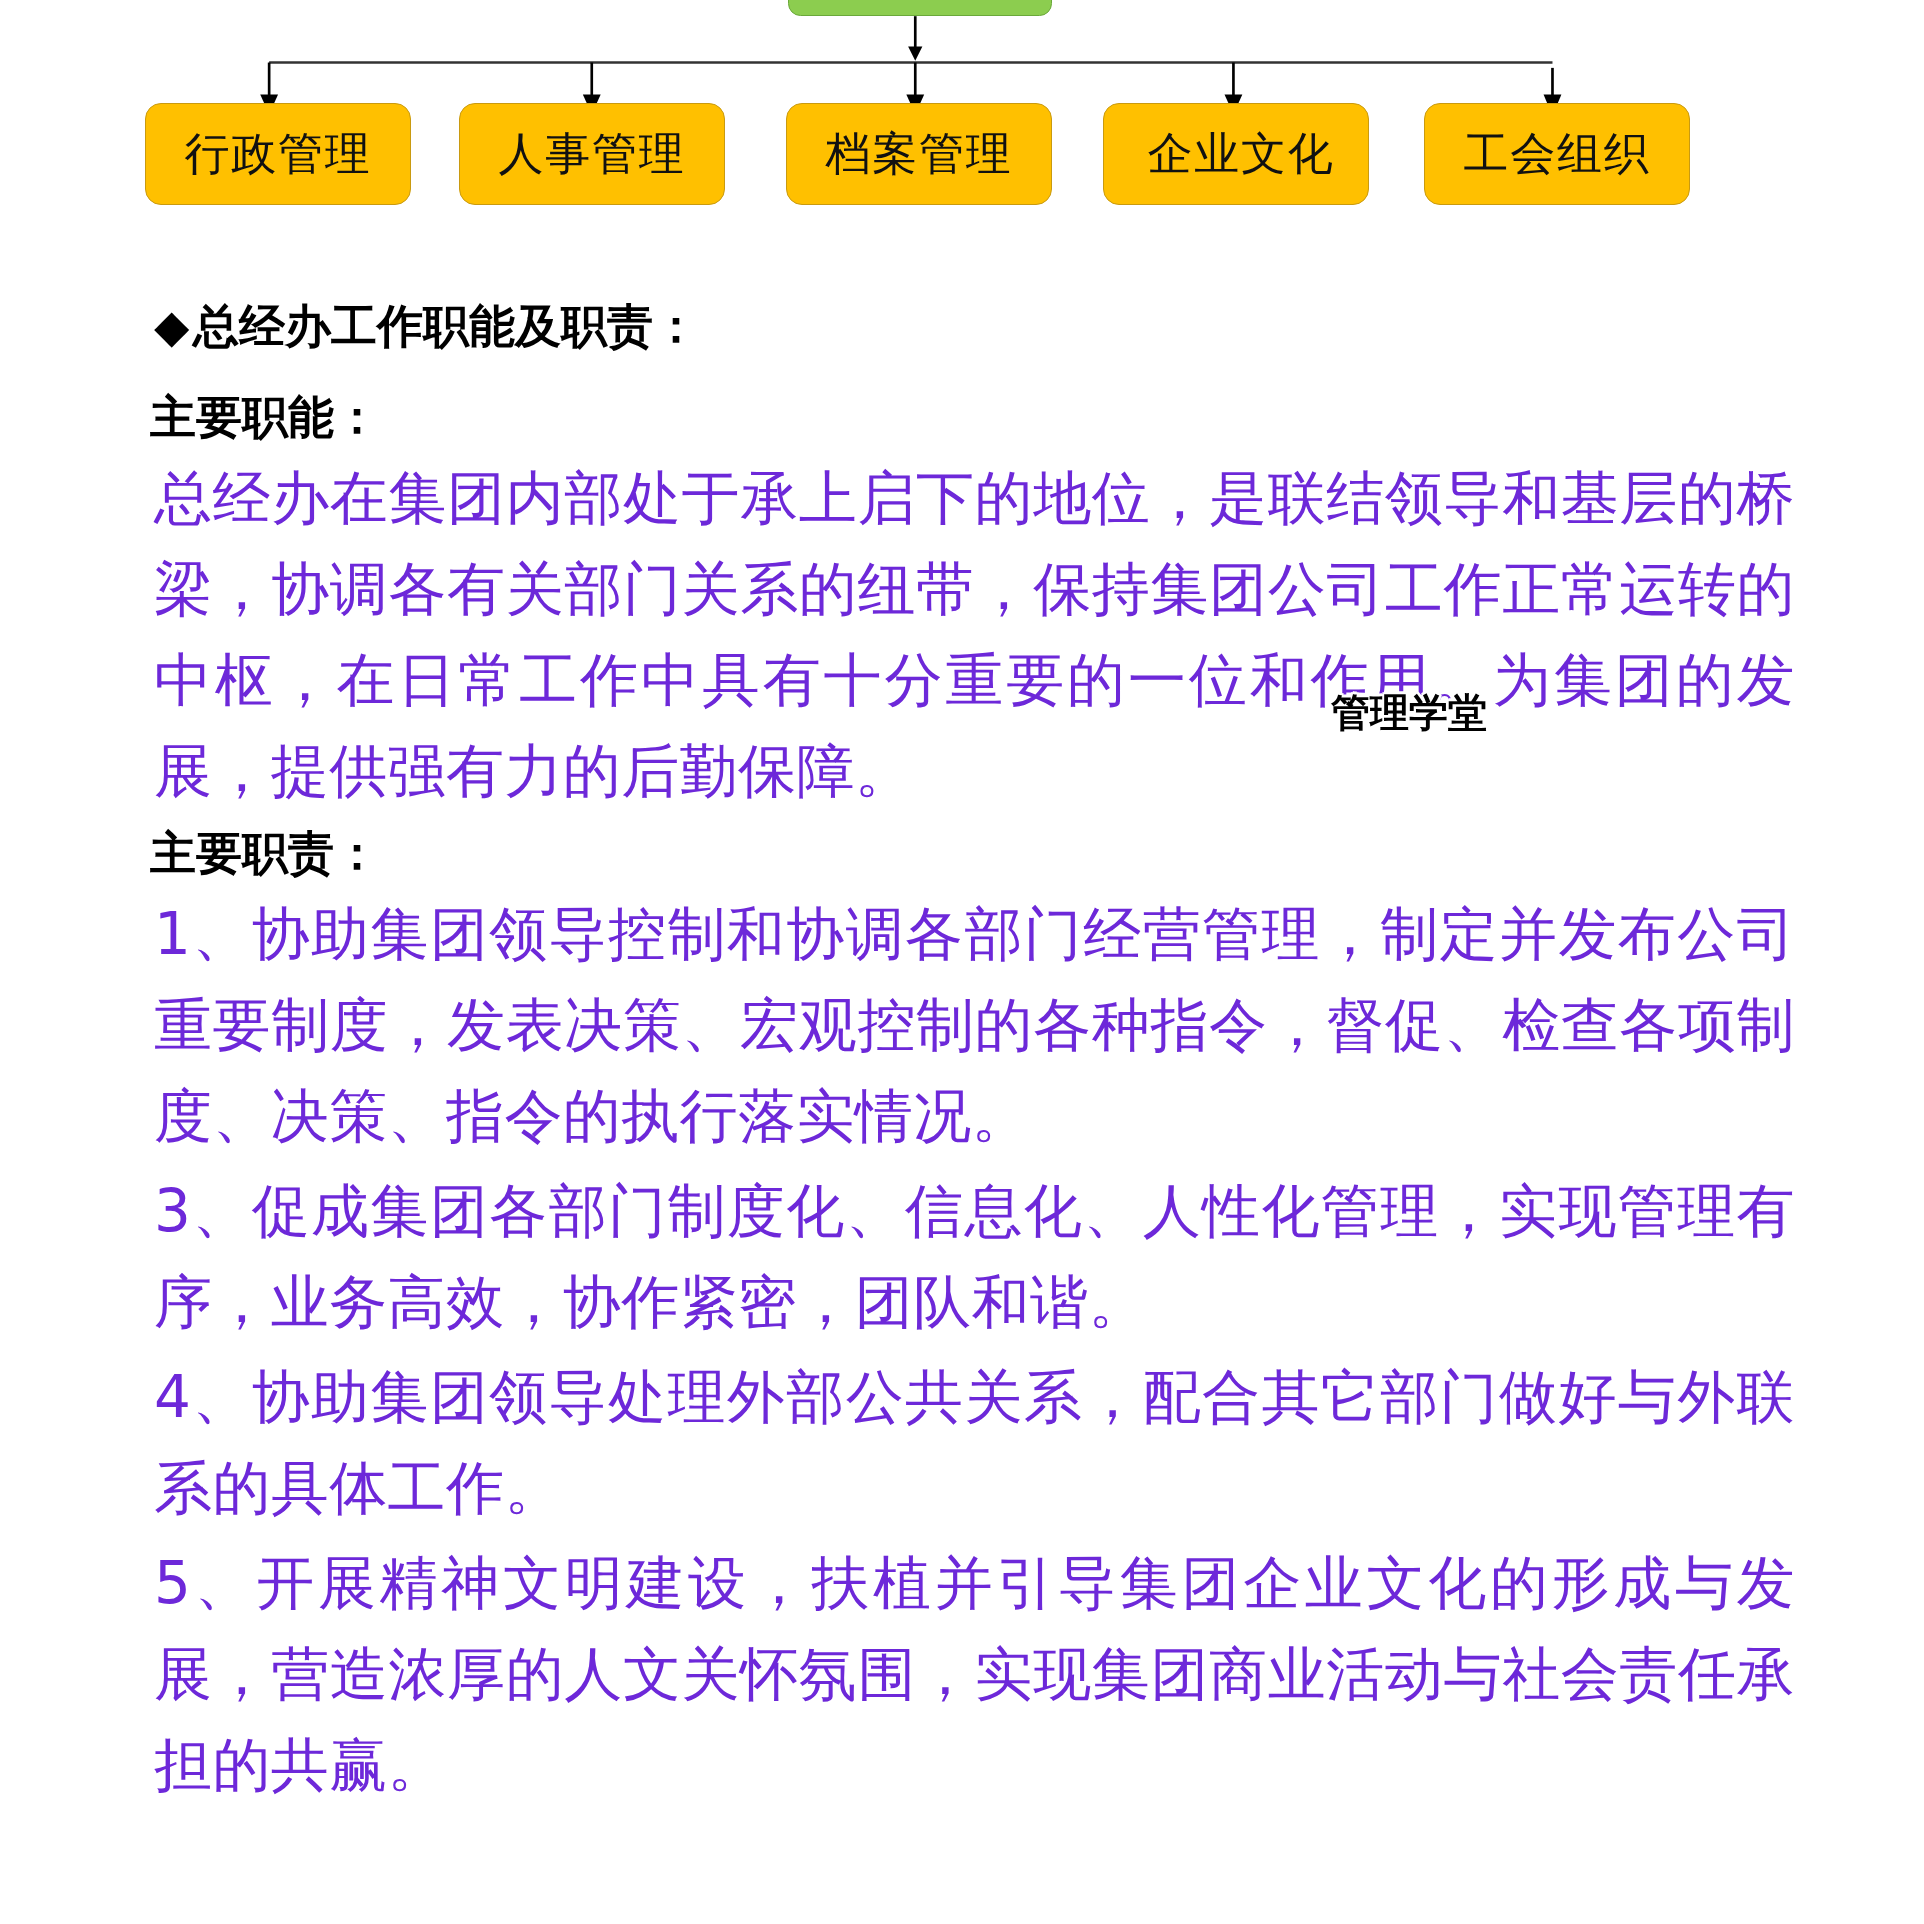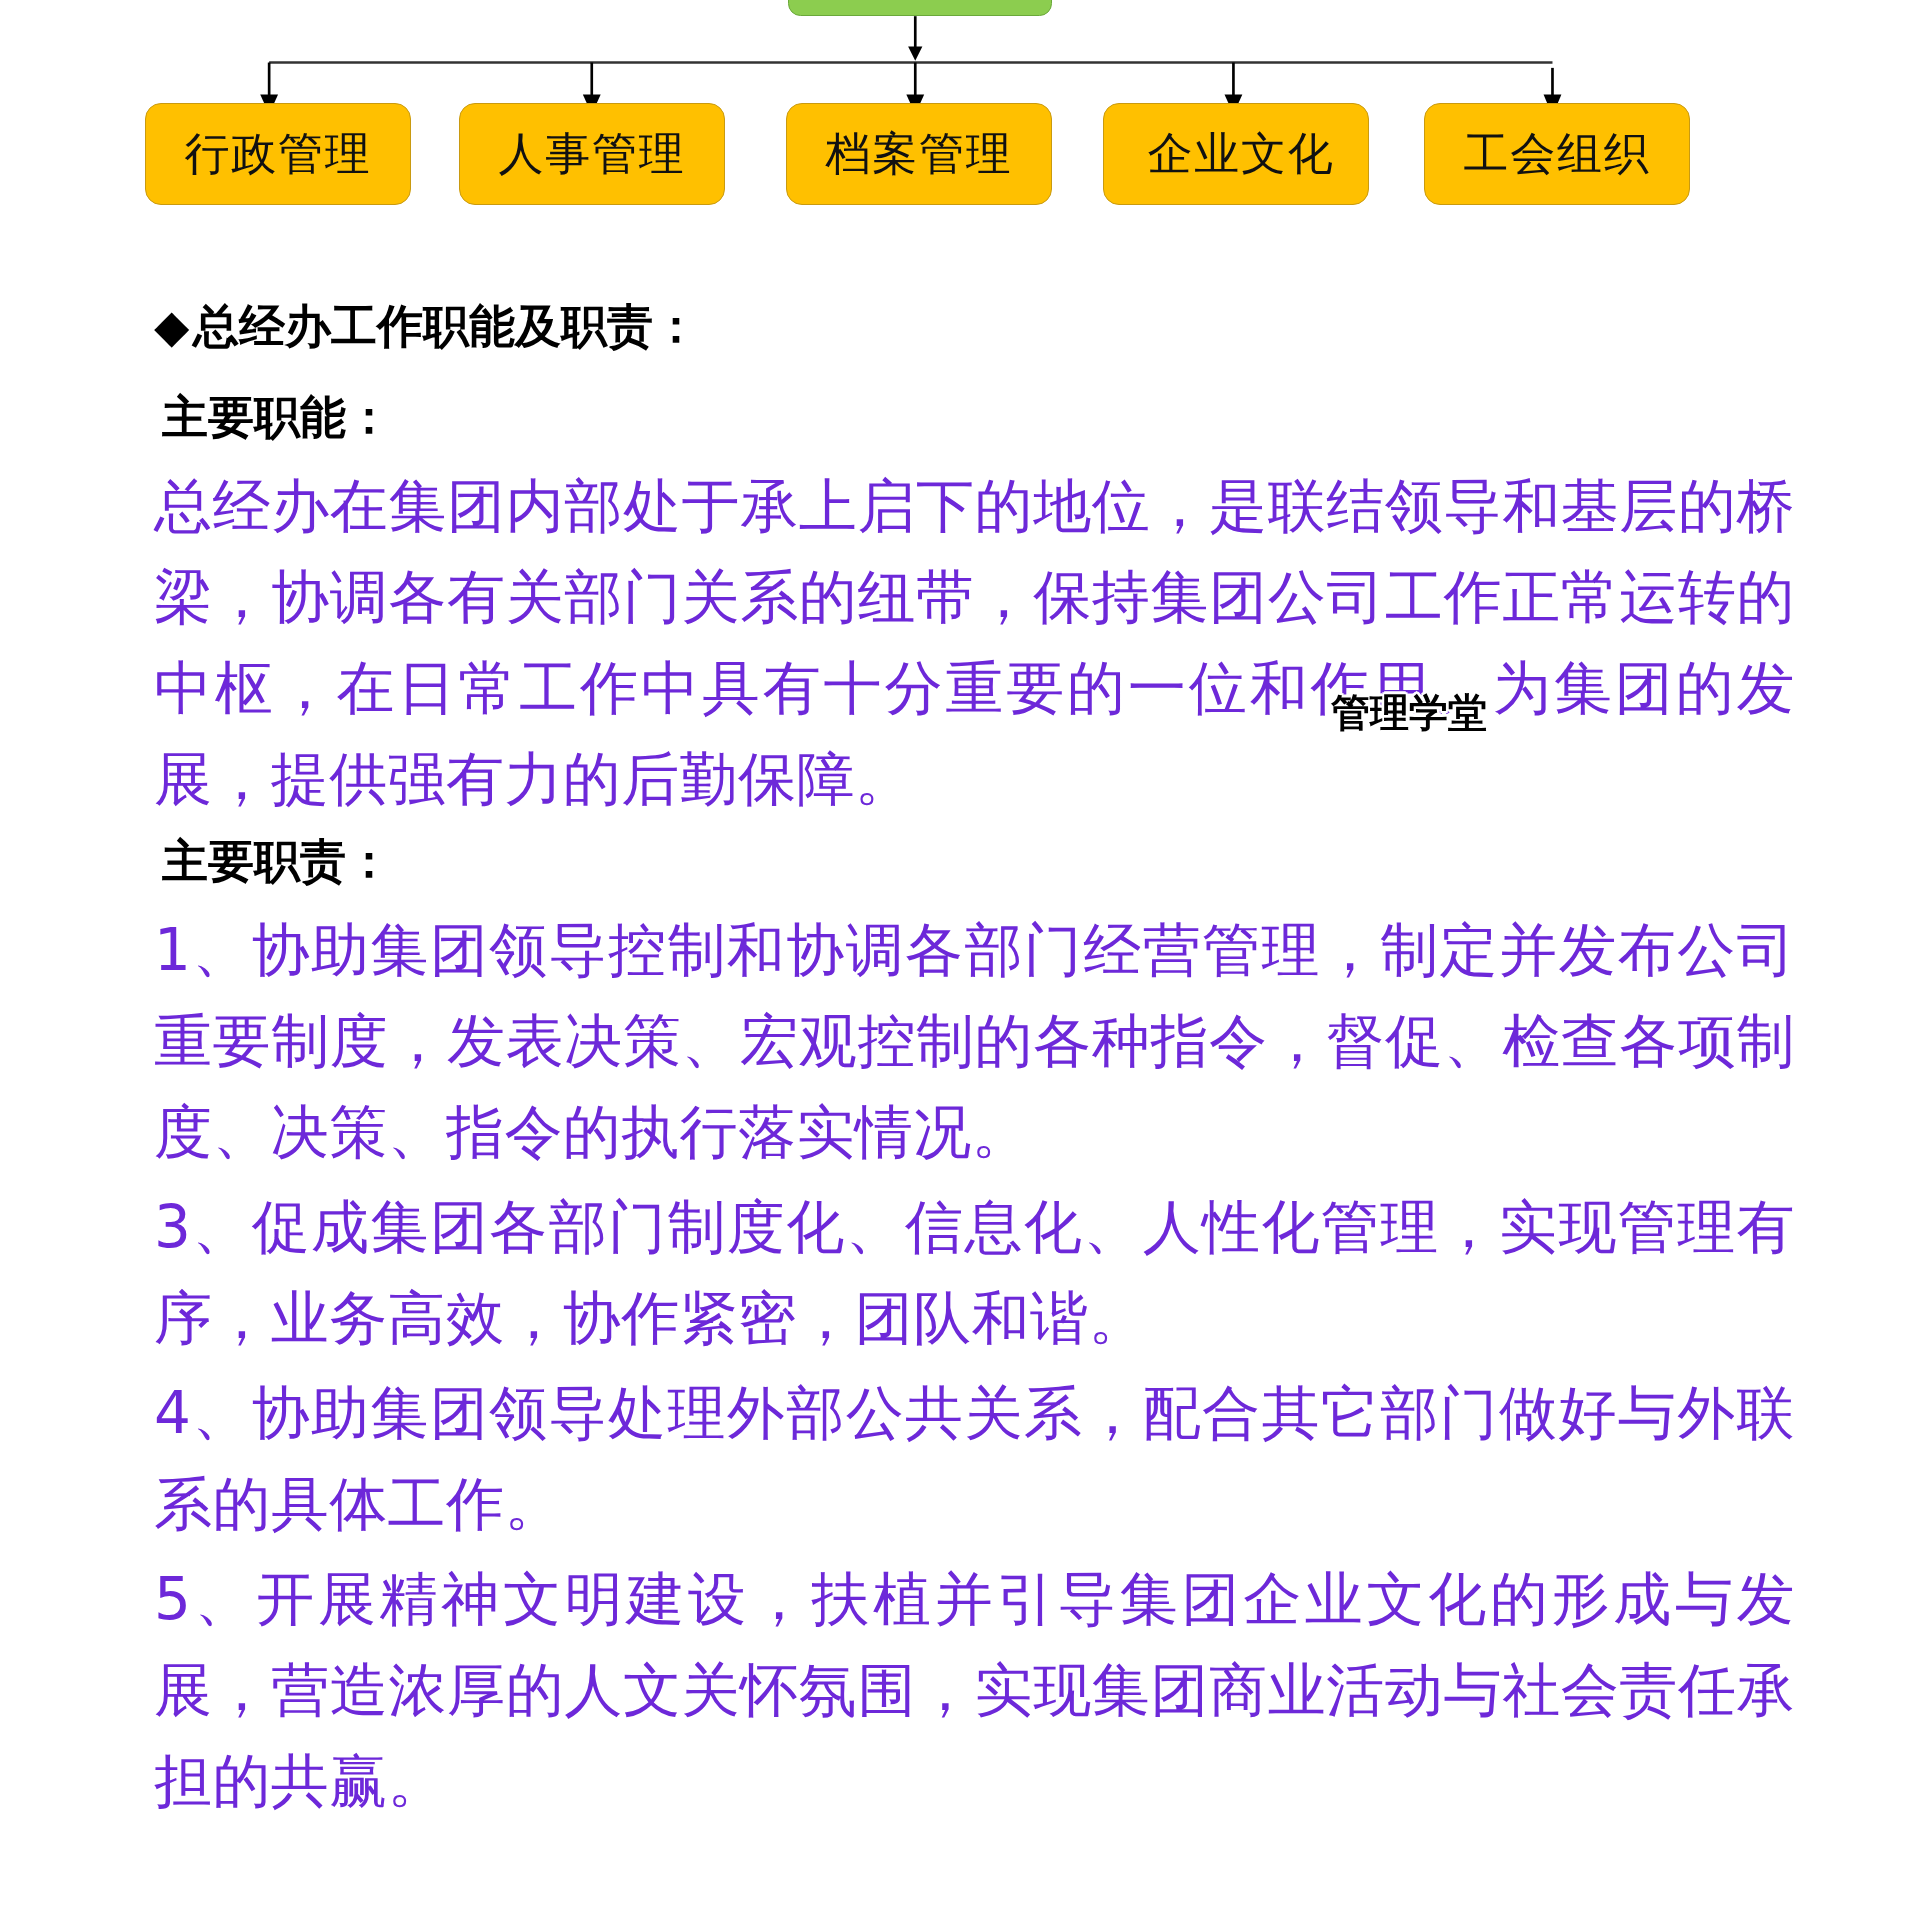--- a/index.html
+++ b/index.html
@@ -4,21 +4,21 @@
   <style>
     html, body { margin: 0; padding: 0; background: #ffffff; }
     body { width: 1925px; height: 1925px; position: relative; overflow: hidden; font-family: "DejaVu Sans", "Liberation Sans", sans-serif; color: #1a1a1a; }
     .chart-area { position: absolute; left: 0; top: 0; width: 1925px; height: 232px; }
     .top-node { position: absolute; left: 788px; top: -27px; width: 264px; height: 43px; background: #8ccd4f; border: 1.8px solid #6aa83a; border-radius: 12.5px; box-sizing: border-box; }
     svg.connectors { position: absolute; left: 0; top: 0; width: 1925px; height: 232px; }
     .node { position: absolute; top: 103px; width: 266px; height: 102px; background: #ffc000; border: 1.8px solid #c99a10; border-radius: 16px; box-sizing: border-box; display: flex; align-items: center; justify-content: center; font-size: 45px; color: #111; letter-spacing: 1.8px; }
     .content { position: absolute; left: 150px; top: 294px; width: 1649px; }
     .section-title { font-size: 46px; font-weight: bold; line-height: 64px; margin: 0 0 27px 4px; color: #000; }
     .diamond { display: inline-block; font-size: 46px; margin-right: 3.6px; }
-    .sub-title { font-size: 46px; font-weight: bold; line-height: 64px; margin: 12px; color: #000; }
+    .sub-title { font-size: 46px; font-weight: bold; line-height: 64px; margin: 0; color: #000; }
     .para { font-size: 58px; line-height: 91px; margin: 4px; color: #6d28d9; text-align: justify; text-align-last: left; letter-spacing: 0.4px; }
     .watermark { position: absolute; left: 1331px; top: 686px; font-size: 39px; font-weight: bold; color: #000; -webkit-text-stroke: 0px; text-shadow: 2.7px 0 0 #fff, -2.7px 0 0 #fff, 0 2.7px 0 #fff, 0 -2.7px 0 #fff, 1.8px 1.8px 0 #fff, -1.8px -1.8px 0 #fff, 1.8px -1.8px 0 #fff, -1.8px 1.8px 0 #fff; }
   </style>
 </head>
 <body>
 
 <div class="chart-area">
   <div class="top-node"></div>
   <svg class="connectors" viewBox="0 0 2160 260">
     <defs>

